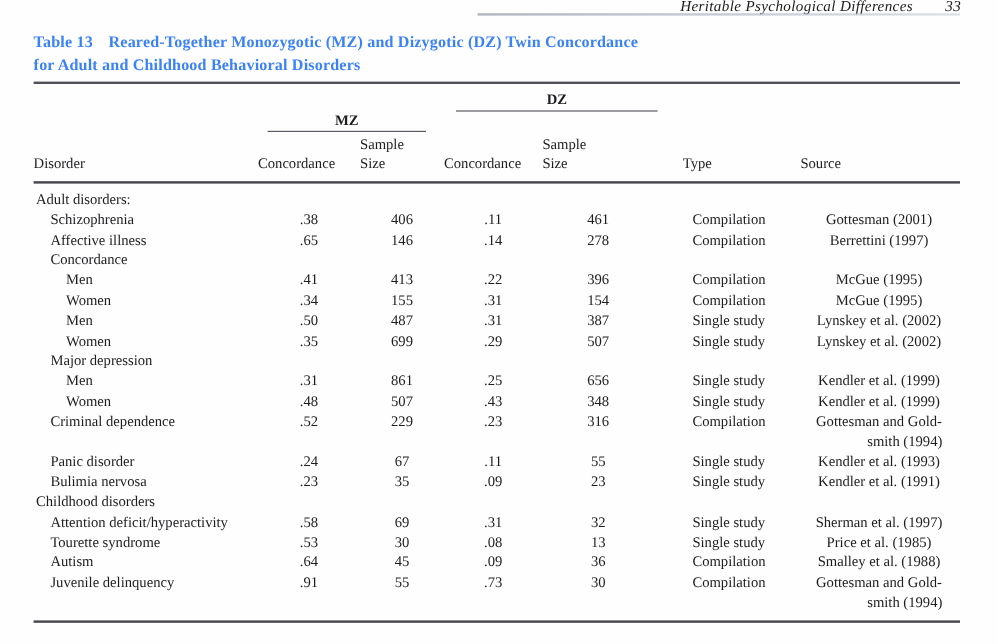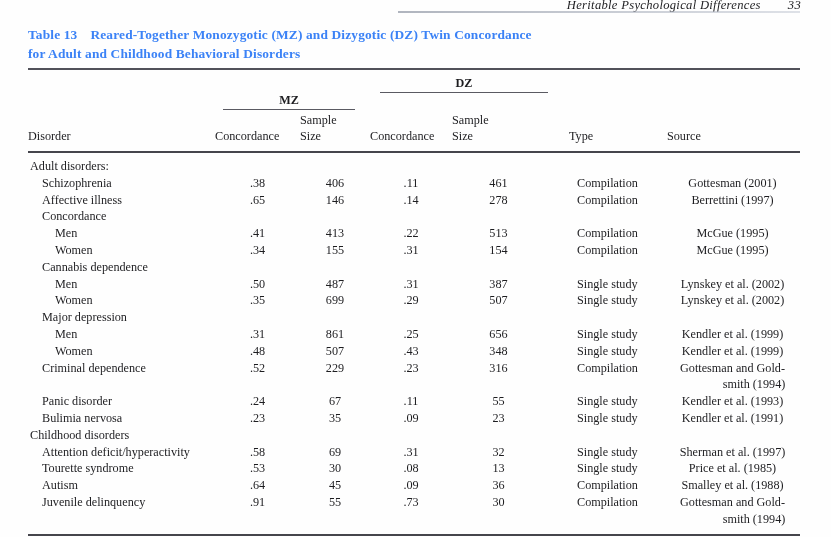--- a/index.html
+++ b/index.html
@@ -144,52 +144,40 @@
     <div class="source-cell">
       <div></div>
       <div class="source-l2"></div>
     </div>
   </div>
           <div class="grid row">
     <div class="ind2">Men</div>
     <div class="num">.41</div>
     <div class="num">413</div>
     <div class="num">.22</div>
-    <div class="num">513</div>
+    <div class="num">396</div>
     <div class="type-cell">Compilation</div>
     <div class="source-cell">
       <div>McGue (1995)</div>
       <div class="source-l2"></div>
     </div>
   </div>
           <div class="grid row">
     <div class="ind2">Women</div>
     <div class="num">.34</div>
     <div class="num">155</div>
     <div class="num">.31</div>
     <div class="num">154</div>
     <div class="type-cell">Compilation</div>
     <div class="source-cell">
       <div>McGue (1995)</div>
       <div class="source-l2"></div>
     </div>
   </div>
           <div class="grid row">
-    <div class="ind1">Cannabis dependence</div>
-    <div class="num"></div>
-    <div class="num"></div>
-    <div class="num"></div>
-    <div class="num"></div>
-    <div class="type-cell"></div>
-    <div class="source-cell">
-      <div></div>
-      <div class="source-l2"></div>
-    </div>
-  </div>
-          <div class="grid row">
     <div class="ind2">Men</div>
     <div class="num">.50</div>
     <div class="num">487</div>
     <div class="num">.31</div>
     <div class="num">387</div>
     <div class="type-cell">Single study</div>
     <div class="source-cell">
       <div>Lynskey et al. (2002)</div>
       <div class="source-l2"></div>
     </div>

